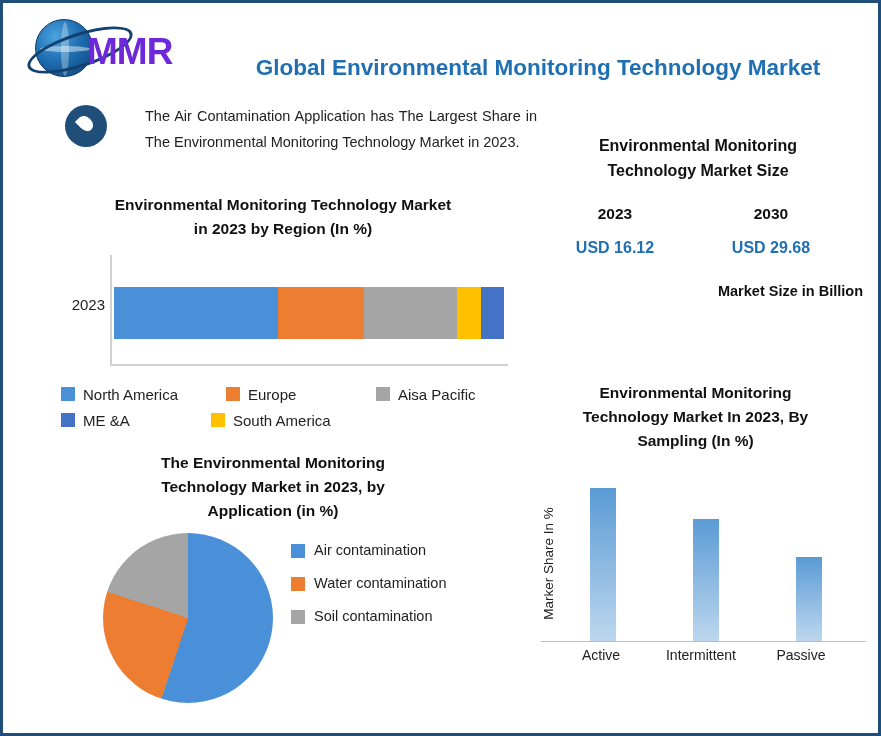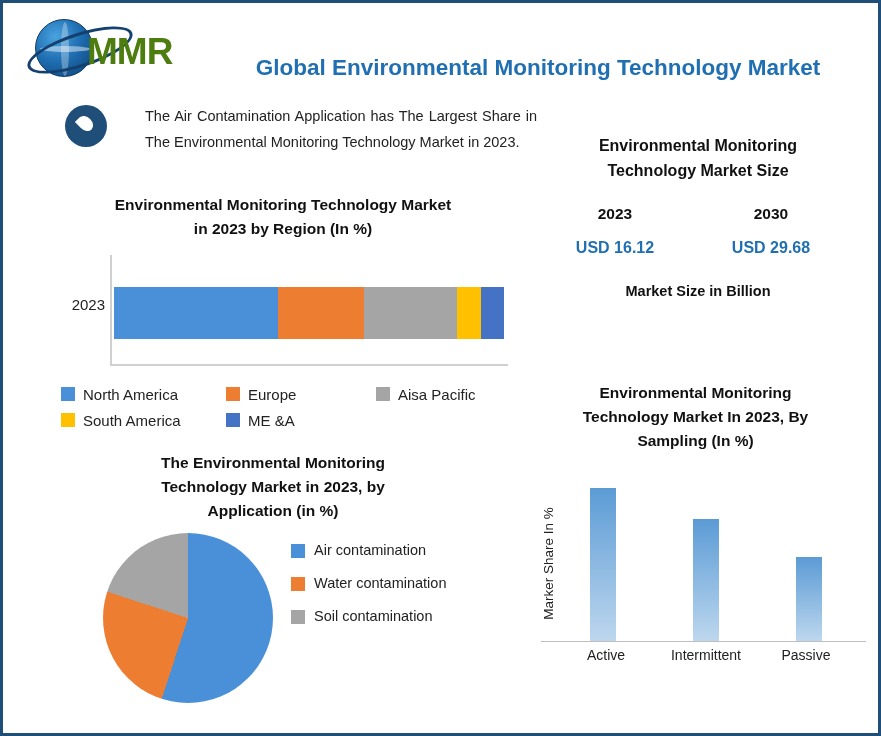--- a/index.html
+++ b/index.html
@@ -44,21 +44,21 @@
   #logo .ring {
     position: absolute; left: 0px; top: 20px;
     width: 110px; height: 34px;
     border: 3px solid #14406f;
     border-radius: 50%;
     transform: rotate(-18deg);
     background: transparent;
   }
   #logo .mmr {
     position: absolute; left: 62px; top: 18px;
-    font-size: 37px; font-weight: bold; color: #4d7c0f;
+    font-size: 37px; font-weight: bold; color: #6d28d9;
     letter-spacing: -1px;
   }
   #title {
     position: absolute; left: 205px; top: 52px; width: 660px;
     text-align: center;
     font-size: 22.5px; font-weight: bold; color: #1f6fb2;
   }
 
   
   #callout {
@@ -115,21 +115,21 @@
   }
   .size-year {
     position: absolute; top: 72px; font-size: 15.5px; font-weight: bold; color: #111111;
     text-align: center; width: 120px;
   }
   .size-val {
     position: absolute; top: 106px; font-size: 16px; font-weight: bold; color: #1f6fb2;
     text-align: center; width: 130px;
   }
   #size-note {
-    position: absolute; left: 0; top: 150px; width: 330px; text-align: center;
+    position: absolute; left: 0; top: 150px; width: 330px; text-align: right;
     font-size: 14.5px; font-weight: bold; color: #111111;
   }
 
   
   #app-block { position: absolute; left: 40px; top: 448px; width: 460px; height: 280px; }
   #app-title {
     position: absolute; left: 40px; top: 0; width: 380px; text-align: center;
     font-size: 15.5px; font-weight: bold; color: #111111; line-height: 24px;
   }
   #pie {
@@ -150,21 +150,21 @@
     position: absolute; left: -55px; top: 175px; width: 180px; text-align: center;
     font-size: 13.5px; color: #222222;
     transform: rotate(-90deg);
   }
   #samp-plot {
     position: absolute; left: 38px; top: 92px; width: 310px; height: 168px;
     display: flex; align-items: flex-end; justify-content: space-around;
   }
   #samp-plot .col { width: 26px; background: linear-gradient(to bottom, #5b9bd5 0%, #bdd7ee 100%); }
   #samp-axis { position: absolute; left: 28px; top: 260px; width: 325px; height: 1px; background: #bfbfbf; }
-  #samp-cats { position: absolute; left: 38px; top: 266px; width: 310px; display: flex; justify-content: center; }
+  #samp-cats { position: absolute; left: 38px; top: 266px; width: 310px; display: flex; justify-content: flex-start; }
   #samp-cats div { font-size: 14px; color: #222222; text-align: center; width: 100px; }
 </style>
 </head>
 <body>
 
 <div id="page">
 
   <div id="header">
     <div id="logo">
       <div class="globe"></div>
@@ -202,27 +202,27 @@
           <span>North America</span>
         </div>
         <div class="item" style="width: 150px;">
           <span class="sw" style="background: rgb(237, 125, 49);"></span>
           <span>Europe</span>
         </div>
         <div class="item" style="width: 135px;">
           <span class="sw" style="background: rgb(165, 165, 165);"></span>
           <span>Aisa Pacific</span>
         </div>
+        <div class="item" style="width: 150px;">
+          <span class="sw" style="background: rgb(68, 114, 196);"></span>
+          <span>ME &amp;A</span>
+        </div>
         <div class="item" style="width: 165px;">
           <span class="sw" style="background: rgb(255, 192, 0);"></span>
           <span>South America</span>
-        </div>
-        <div class="item" style="width: 150px;">
-          <span class="sw" style="background: rgb(68, 114, 196);"></span>
-          <span>ME &amp;A</span>
         </div>
       </div>
   </div>
 
   <div id="size-block">
     <div id="size-title">
       <div>Environmental Monitoring</div>
       <div>Technology Market Size</div>
     </div>
     <div class="size-year" style="left:22px;">2023</div>

